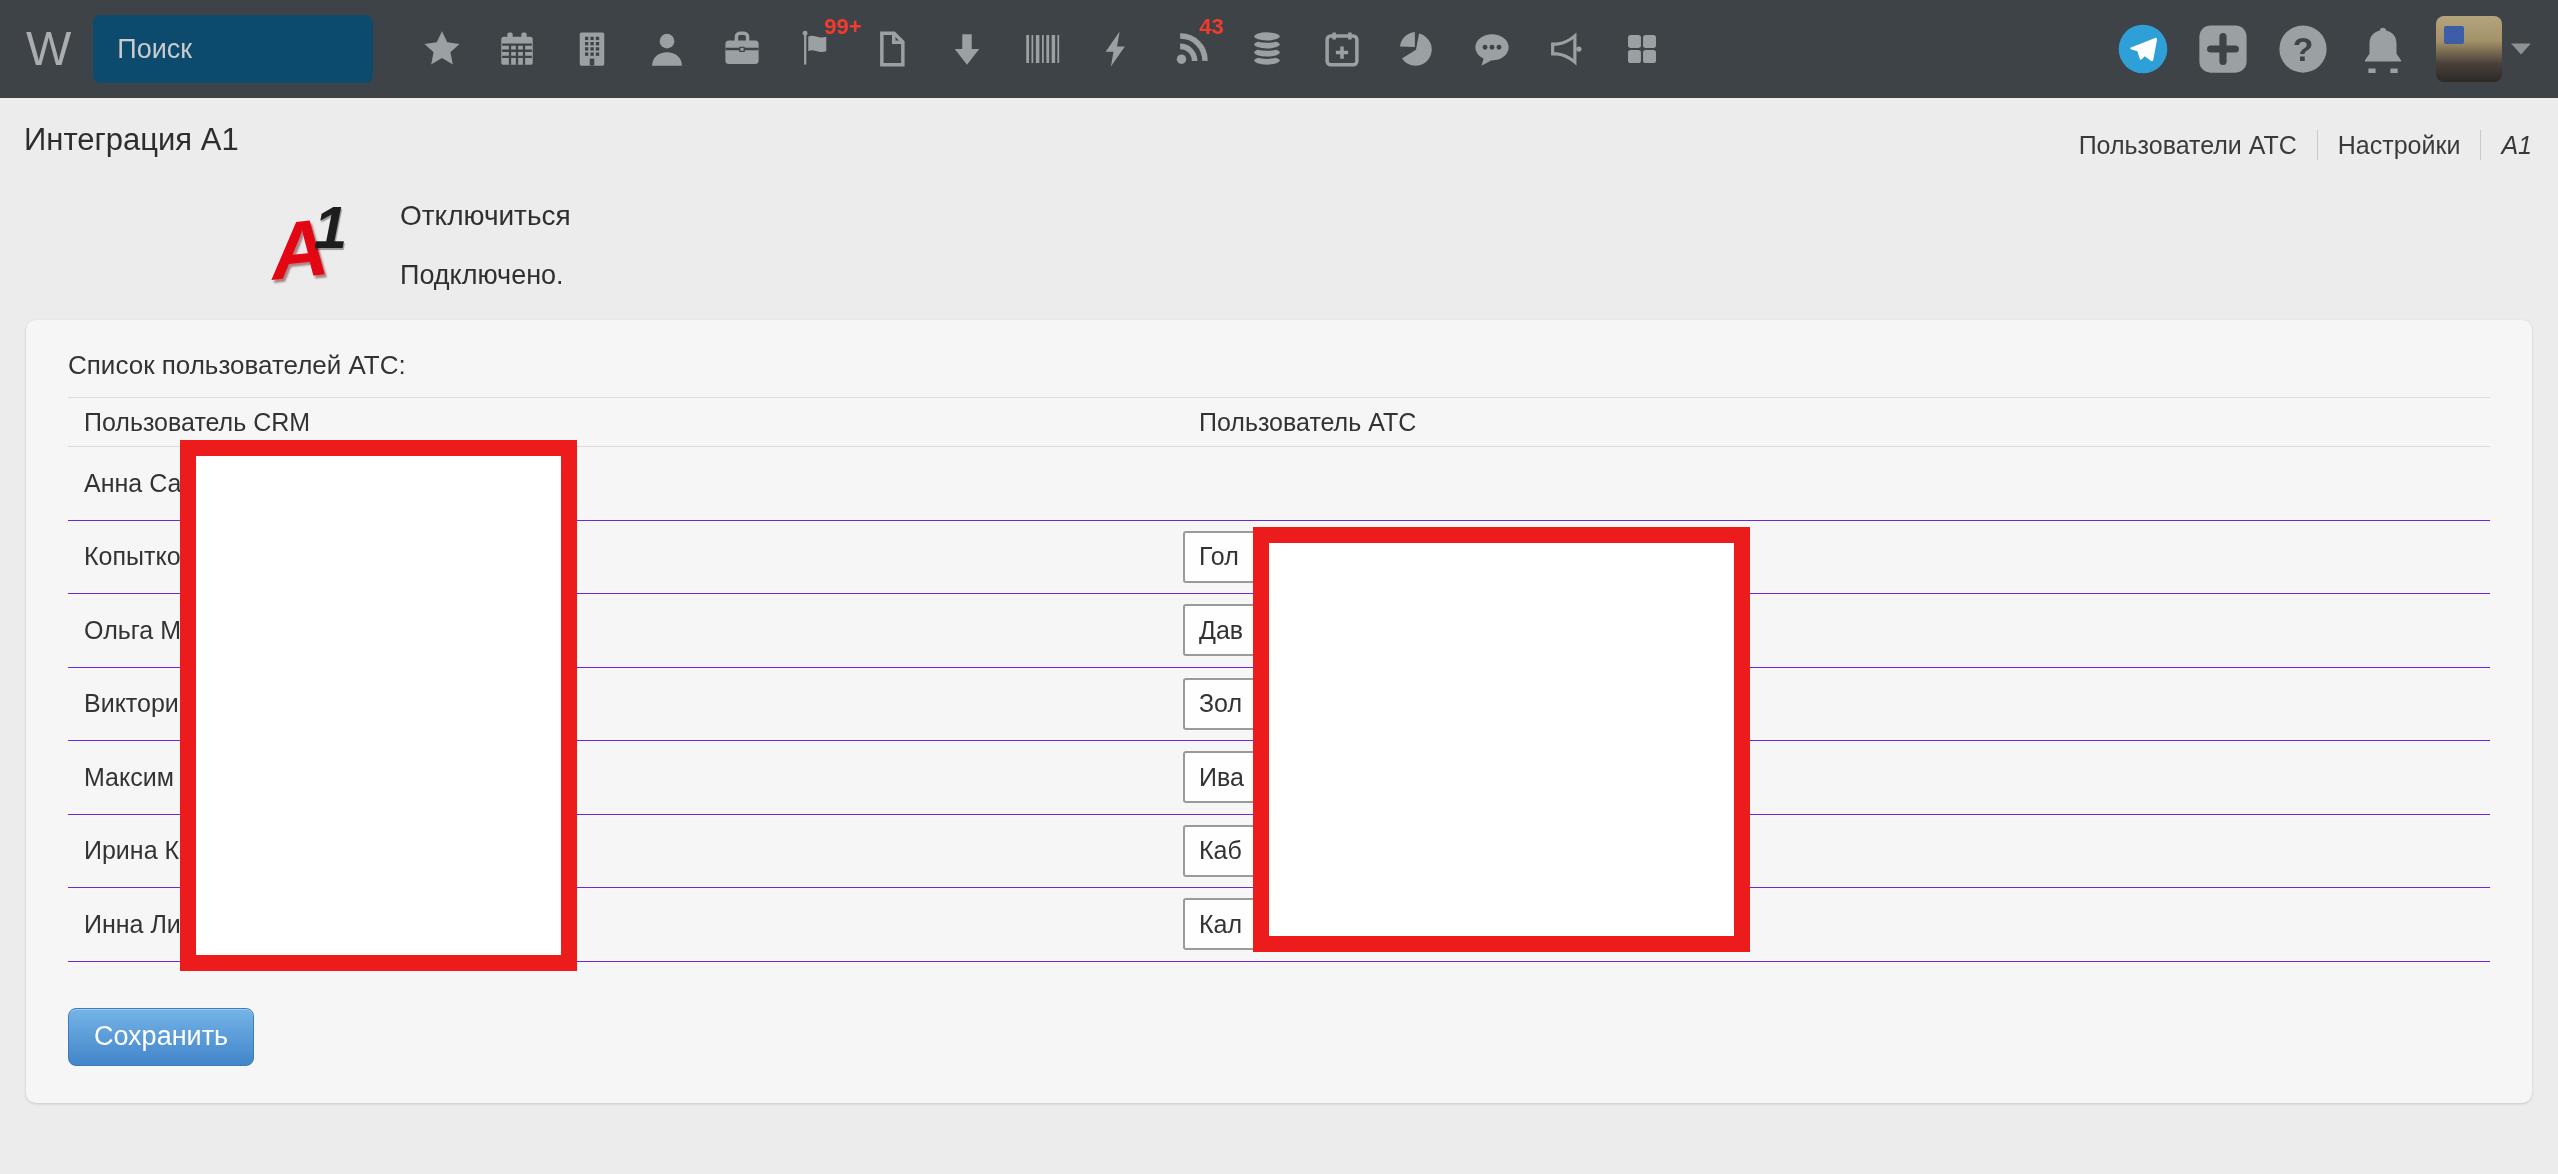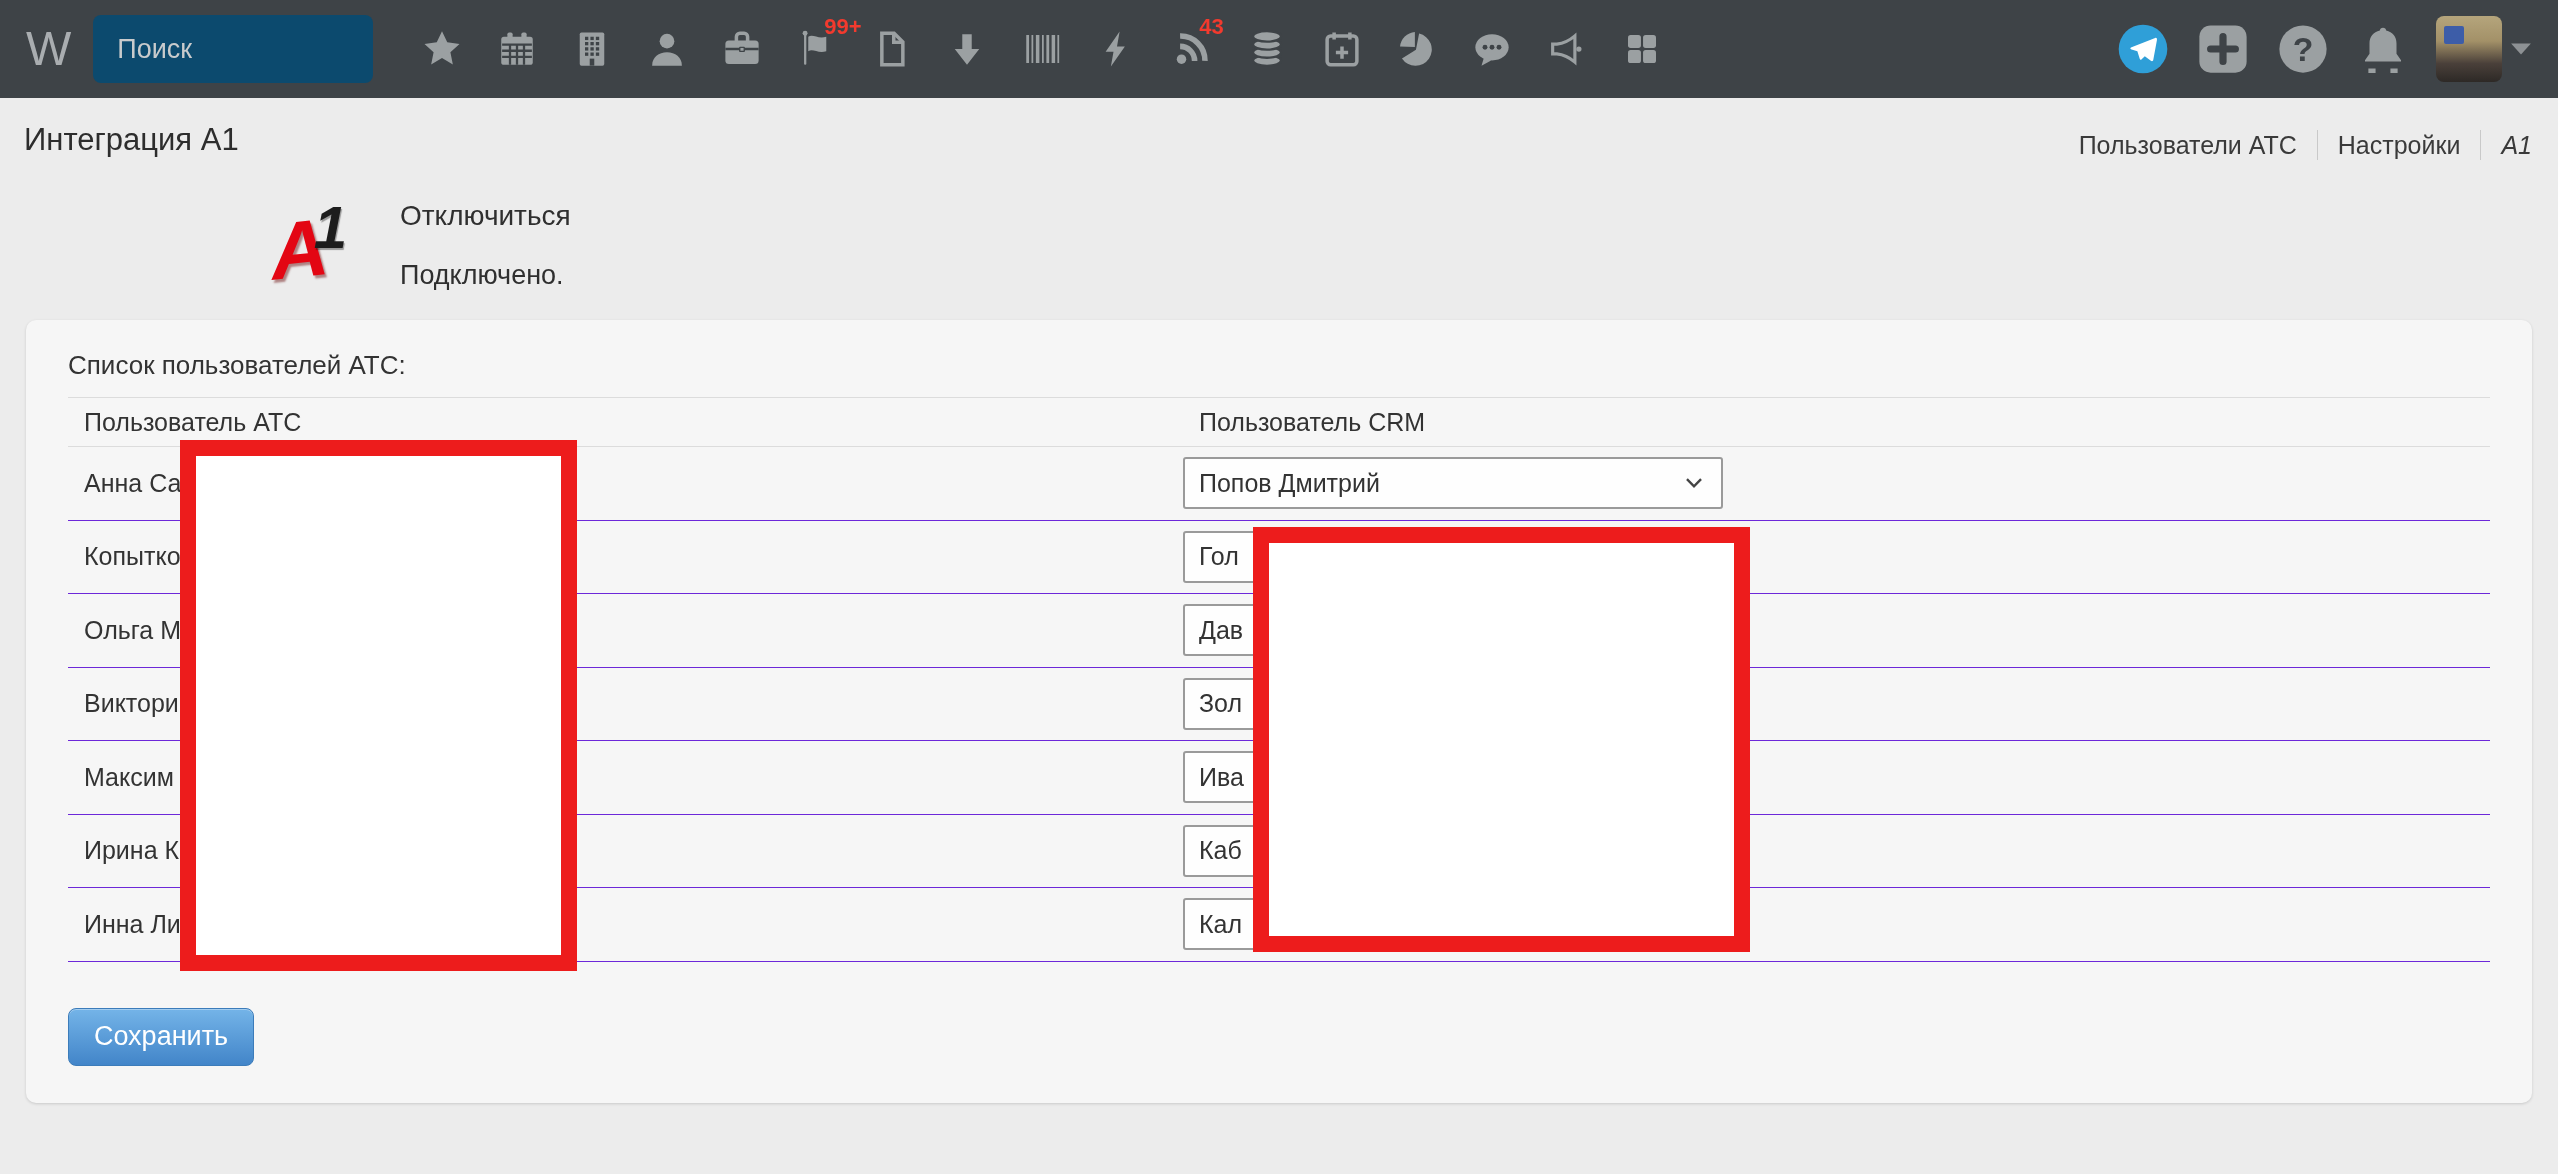--- a/index.html
+++ b/index.html
@@ -284,32 +284,26 @@
 <div class="a1-logo">
   <span class="a1-a">A</span>
   <span class="a1-one">1</span>
 </div>
 <div class="disconnect-link">Отключиться</div>
 <div class="status-text">Подключено.</div>
 
 <div class="card">
   <div class="list-title">Список пользователей АТС:</div>
   <div class="thead">
+    <div class="th">Пользователь CRM</div>
     <div class="th">Пользователь АТС</div>
-    <div class="th">Пользователь CRM</div>
   </div>
   <div>
   <div class="trow">
     <div class="cell-name">Анна Са</div>
-    <div class="fake-select">
-      <span class="val">Попов Дмитрий</span>
-      <svg viewBox="0 0 24 24" fill="none" stroke="#444" stroke-width="2.2">
-            <path d="M5.5 8.5l6.5 6.5 6.5-6.5"></path>
-          </svg>
-    </div>
   </div>
 
   <div class="trow">
     <div class="cell-name">Копытко</div>
     <div class="fake-select">
       <span class="val">Гол</span>
       <svg viewBox="0 0 24 24" fill="none" stroke="#444" stroke-width="2.2">
             <path d="M5.5 8.5l6.5 6.5 6.5-6.5"></path>
           </svg>
     </div>

